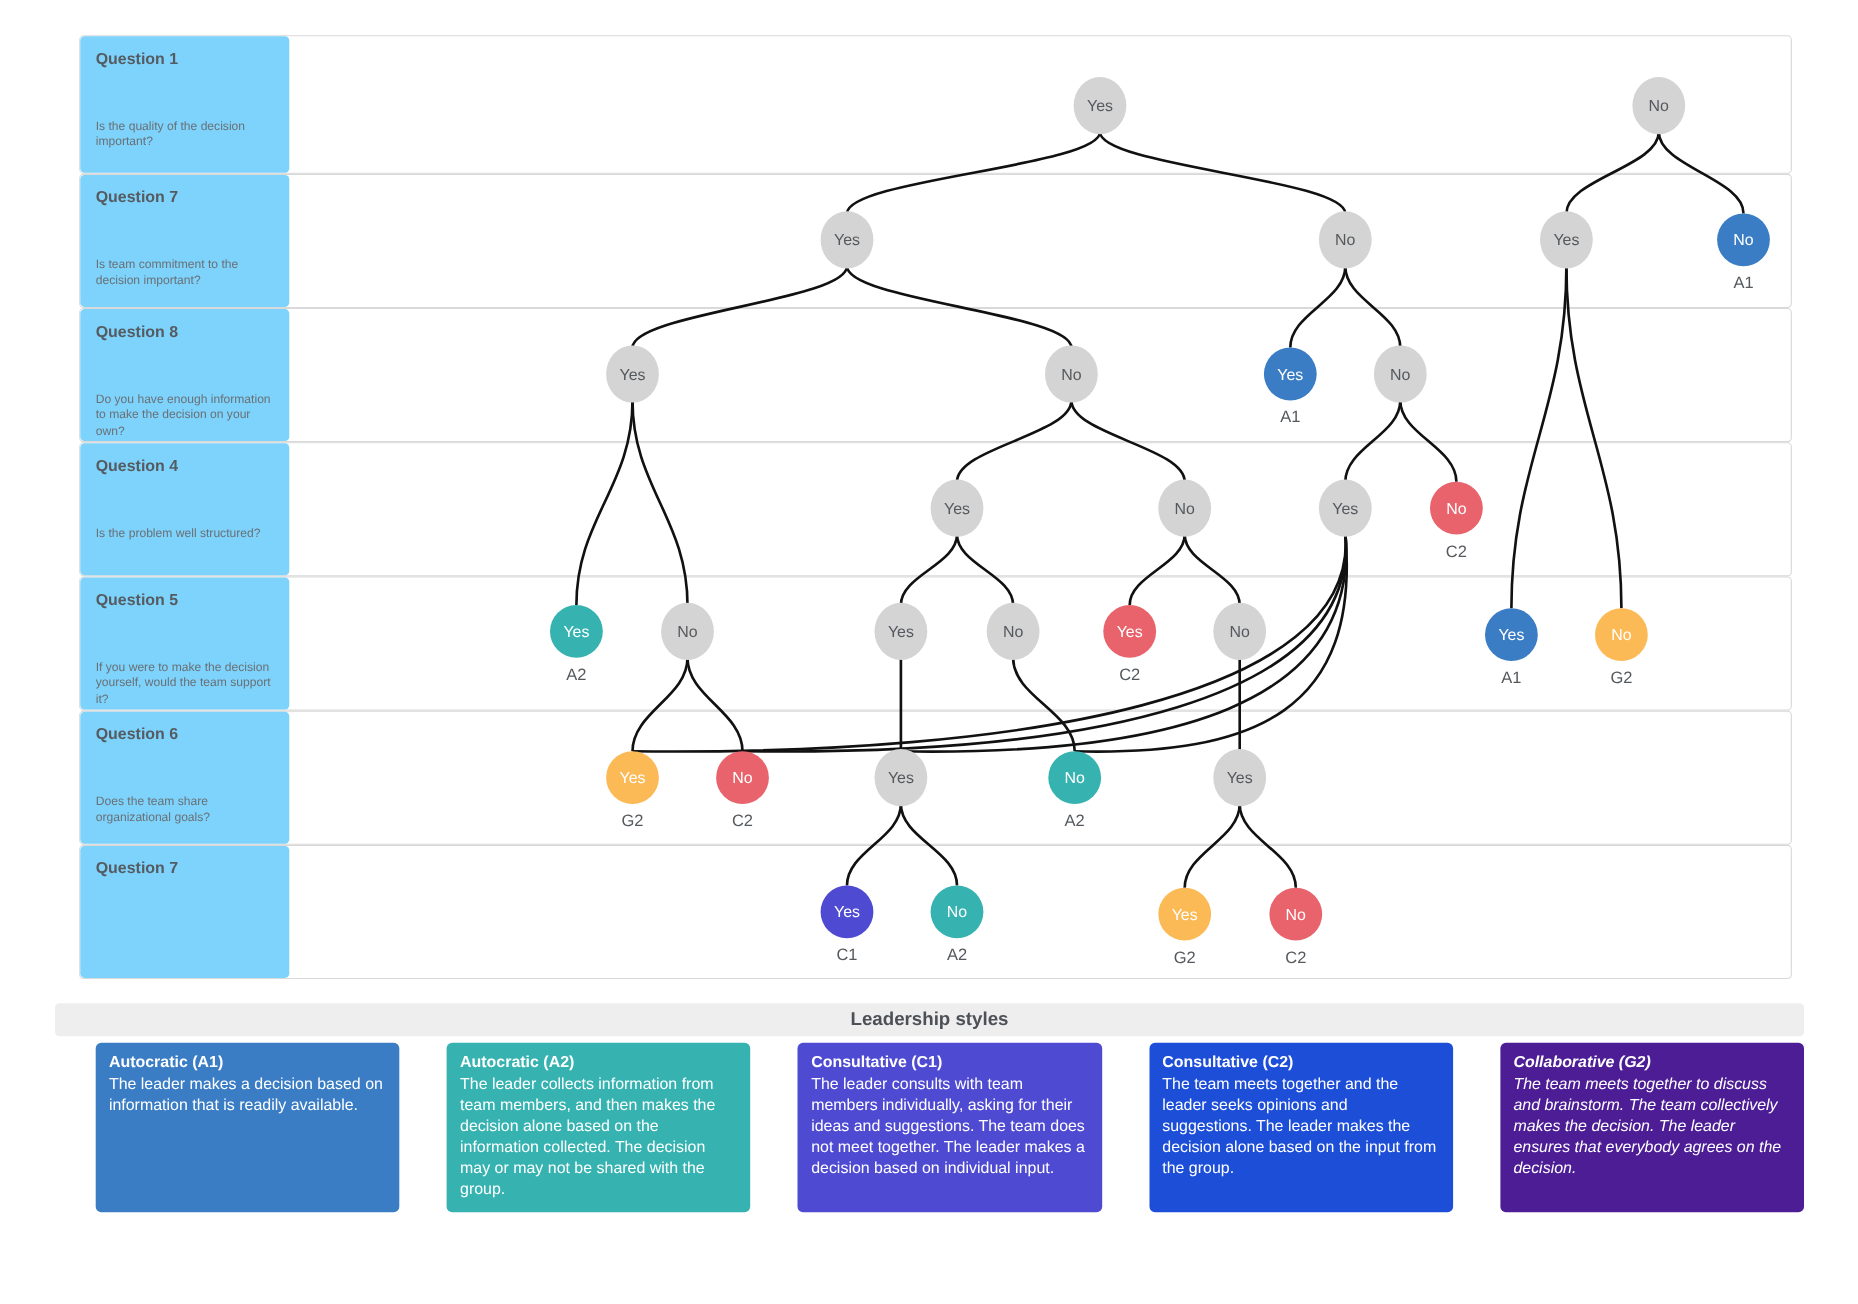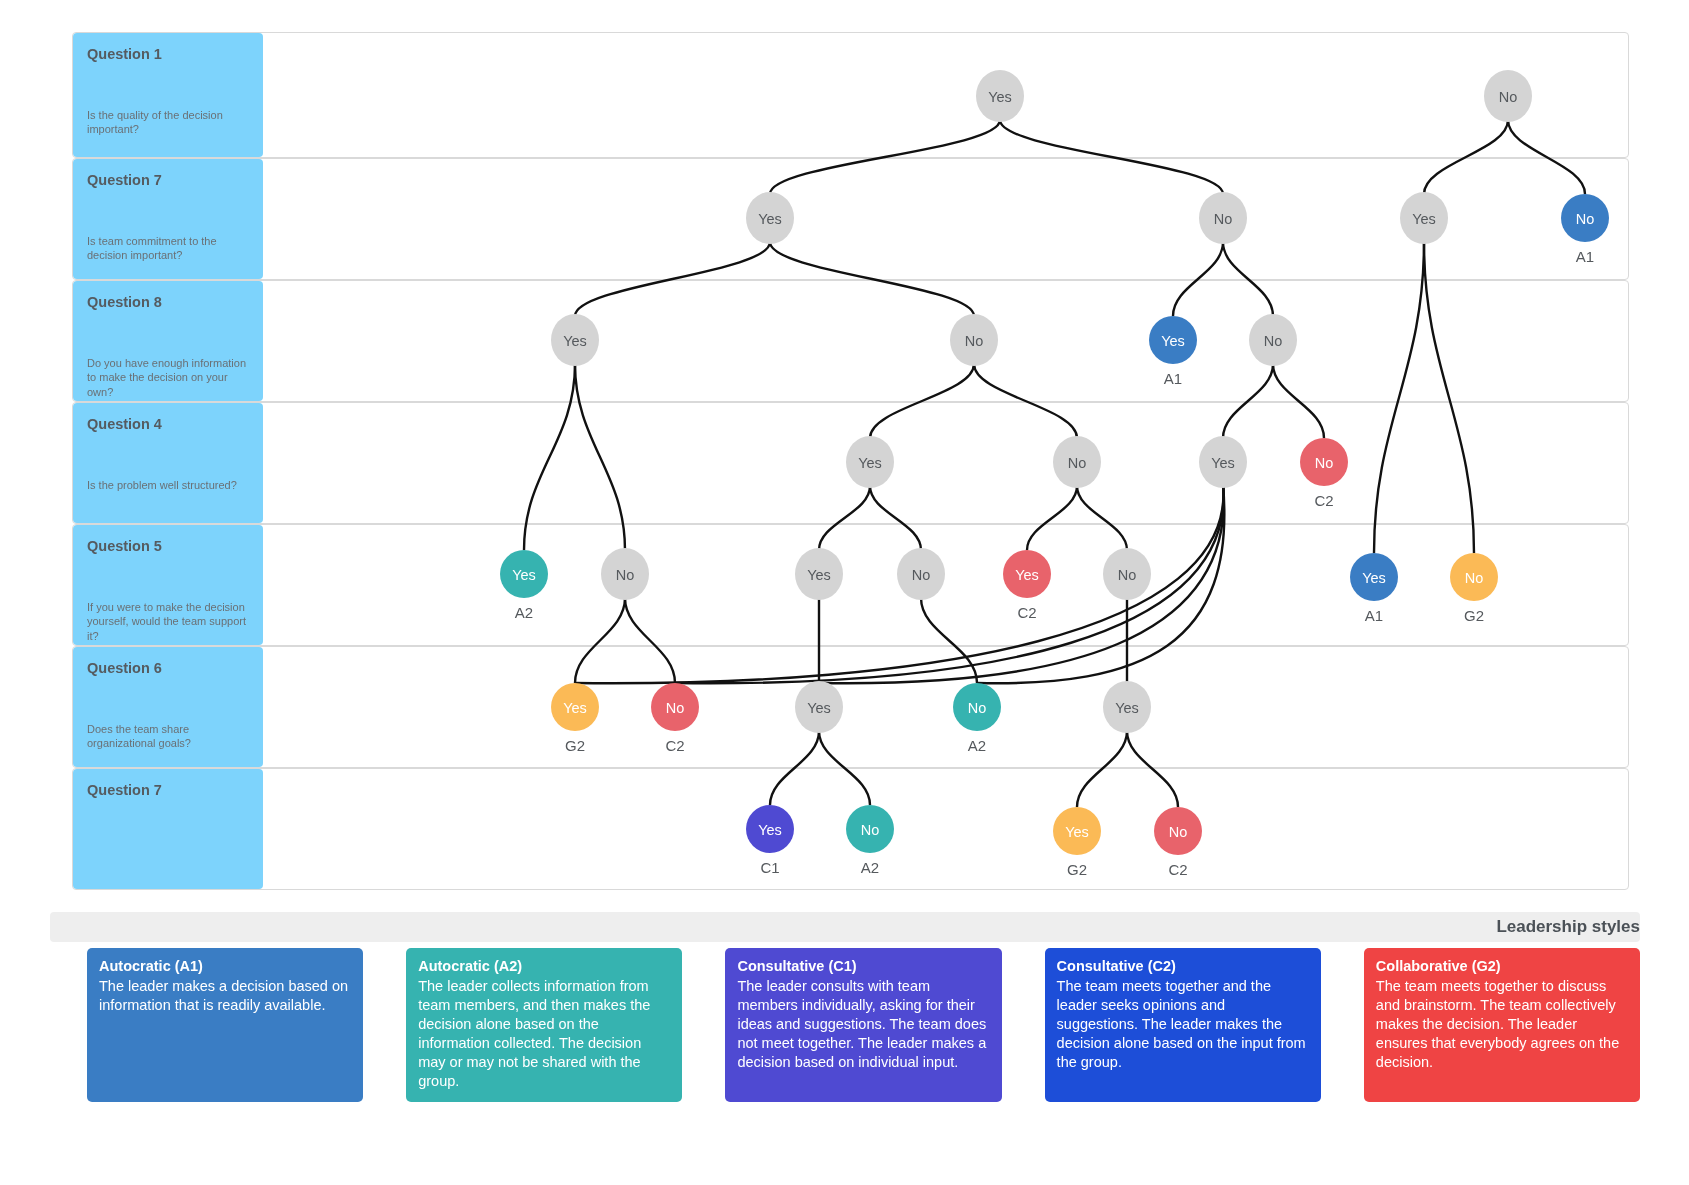--- a/index.html
+++ b/index.html
@@ -66,21 +66,21 @@
 
   
   #legend{
     position:absolute;left:50px;top:912px;
     width:1590px;
   }
   #legend-head{
     width:100%;height:30px;
     background:#eeeeee;
     border-radius:4px;
-    display:flex;align-items:center;justify-content:flex-end;
+    display:flex;align-items:center;justify-content:center;
   }
   #legend-head-title{
     font-size:17px;font-weight:bold;color:#4b5157;
   }
   #legend-cards{
     margin-top:6px;
     display:flex;
     gap:6px;
   }
   .legend-card{
@@ -342,20 +342,20 @@
           <div class="lc-desc">The leader collects information from team members, and then makes the decision alone based on the information collected. The decision may or may not be shared with the group.</div>
         </div>
         <div class="legend-card" style="background: rgb(79, 74, 210);">
           <div class="lc-title">Consultative (C1)</div>
           <div class="lc-desc">The leader consults with team members individually, asking for their ideas and suggestions. The team does not meet together. The leader makes a decision based on individual input.</div>
         </div>
         <div class="legend-card" style="background: #1d4ed8;">
           <div class="lc-title">Consultative (C2)</div>
           <div class="lc-desc">The team meets together and the leader seeks opinions and suggestions. The leader makes the decision alone based on the input from the group.</div>
         </div>
-        <div class="legend-card" style="background: #ef4444;">
+        <div class="legend-card" style="background: #4c1d95; font-style: italic;">
           <div class="lc-title">Collaborative (G2)</div>
           <div class="lc-desc">The team meets together to discuss and brainstorm. The team collectively makes the decision. The leader ensures that everybody agrees on the decision.</div>
         </div>
       </div>
   </div>
 
 </div>
 
 </body></html>

